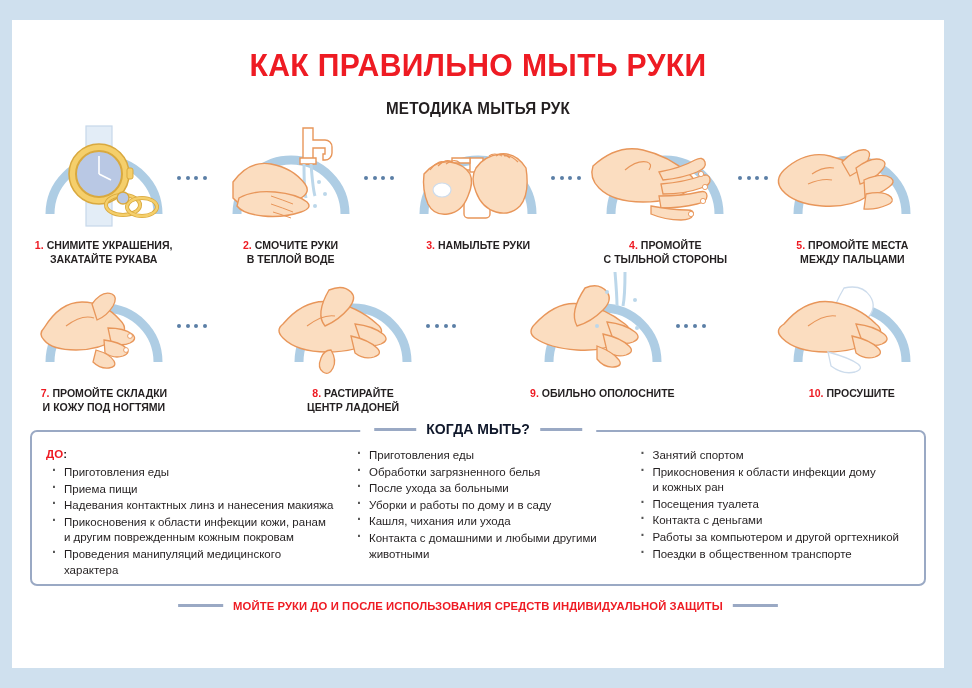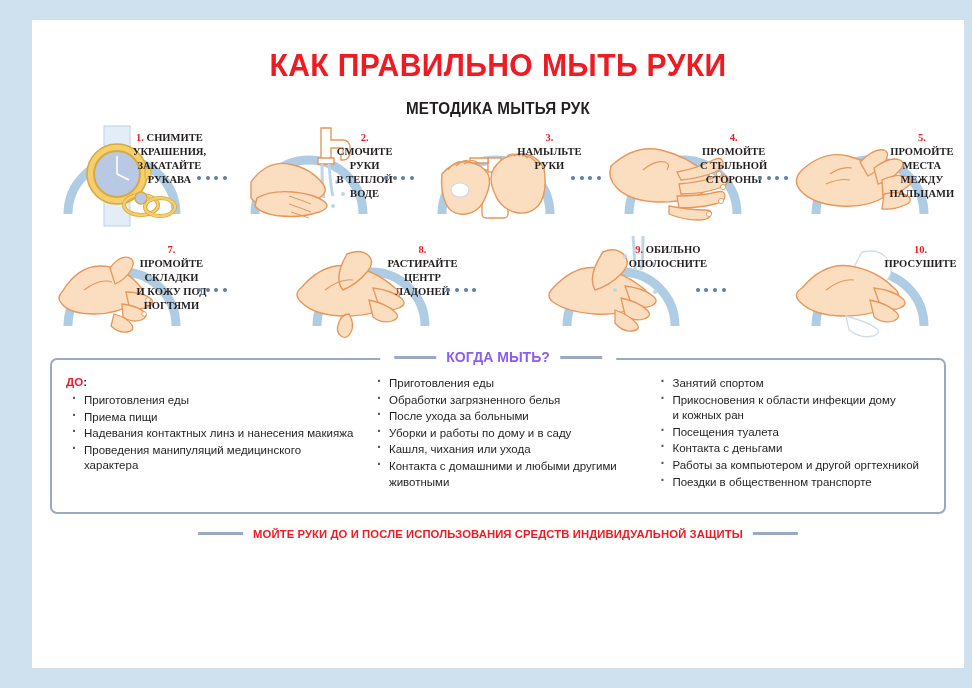--- a/index.html
+++ b/index.html
@@ -4,21 +4,21 @@
 <style>
   html,body{margin:0;padding:0;}
   body{
     width:972px;height:688px;
     background:#cfe0ee;
     font-family:"Liberation Sans", sans-serif;
     overflow:hidden;
   }
   #poster{
     position:absolute;
-    left:32px;top:20px;
+    left:12px;top:20px;
     width:932px;height:648px;
     background:#ffffff;
     box-sizing:border-box;
   }
 
   
   .main-title{
     text-align:center;
     color:#ee1b23;
     font-size:32px;
@@ -43,21 +43,22 @@
     display:flex;
     justify-content:space-between;
     align-items:flex-start;
     padding:0 6px;
     margin-top:4px;
   }
   .step{
     position:relative;
     width:172px;
     display:flex;
-    font-family:Liberation Serif, serif;
+    flex-direction:column;
+    align-items:center;
   }
   .art{
     position:relative;
     width:168px;height:108px;
   }
   .art svg{position:absolute;left:0;top:0;}
   .caption{
     margin-top:8px;
     text-align:center;
     font-size:11px;
@@ -88,21 +89,21 @@
     border-radius:7px;
     height:152px;
   }
   .when-title{
     position:absolute;
     top:-11px;left:50%;
     transform:translateX(-50%);
     background:#ffffff;
     padding:0 14px;
     font-size:14px;font-weight:bold;
-    color:#8b5cf6;
+    color:#0f172a;
     white-space:nowrap;
   }
   .when-title .rule{
     display:inline-block;
     width:42px;height:3px;
     background:#9aa9c4;
     vertical-align:3px;
   }
   .when-title .rule.l{margin-right:10px;}
   .when-title .rule.r{margin-left:10px;}
@@ -387,20 +388,22 @@
     <div class="when-title"><span class="rule l"></span><span>КОГДА МЫТЬ?</span><span class="rule r"></span></div>
 
     <div class="cols">
 
       <div class="col c1">
         <div class="col-head"><span>ДО</span><b>:</b></div>
         <ul class="list">
           <li>Приготовления еды</li>
           <li>Приема пищи</li>
           <li>Надевания контактных линз и нанесения макияжа</li>
+          <li>Прикосновения к области инфекции кожи, ранам
+и другим поврежденным кожным покровам</li>
           <li>Проведения манипуляций медицинского
 характера</li>
         </ul>
       </div>
 
       <div class="col c2">
         <ul class="list">
           <li>Приготовления еды</li>
           <li>Обработки загрязненного белья</li>
           <li>После ухода за больными</li>

